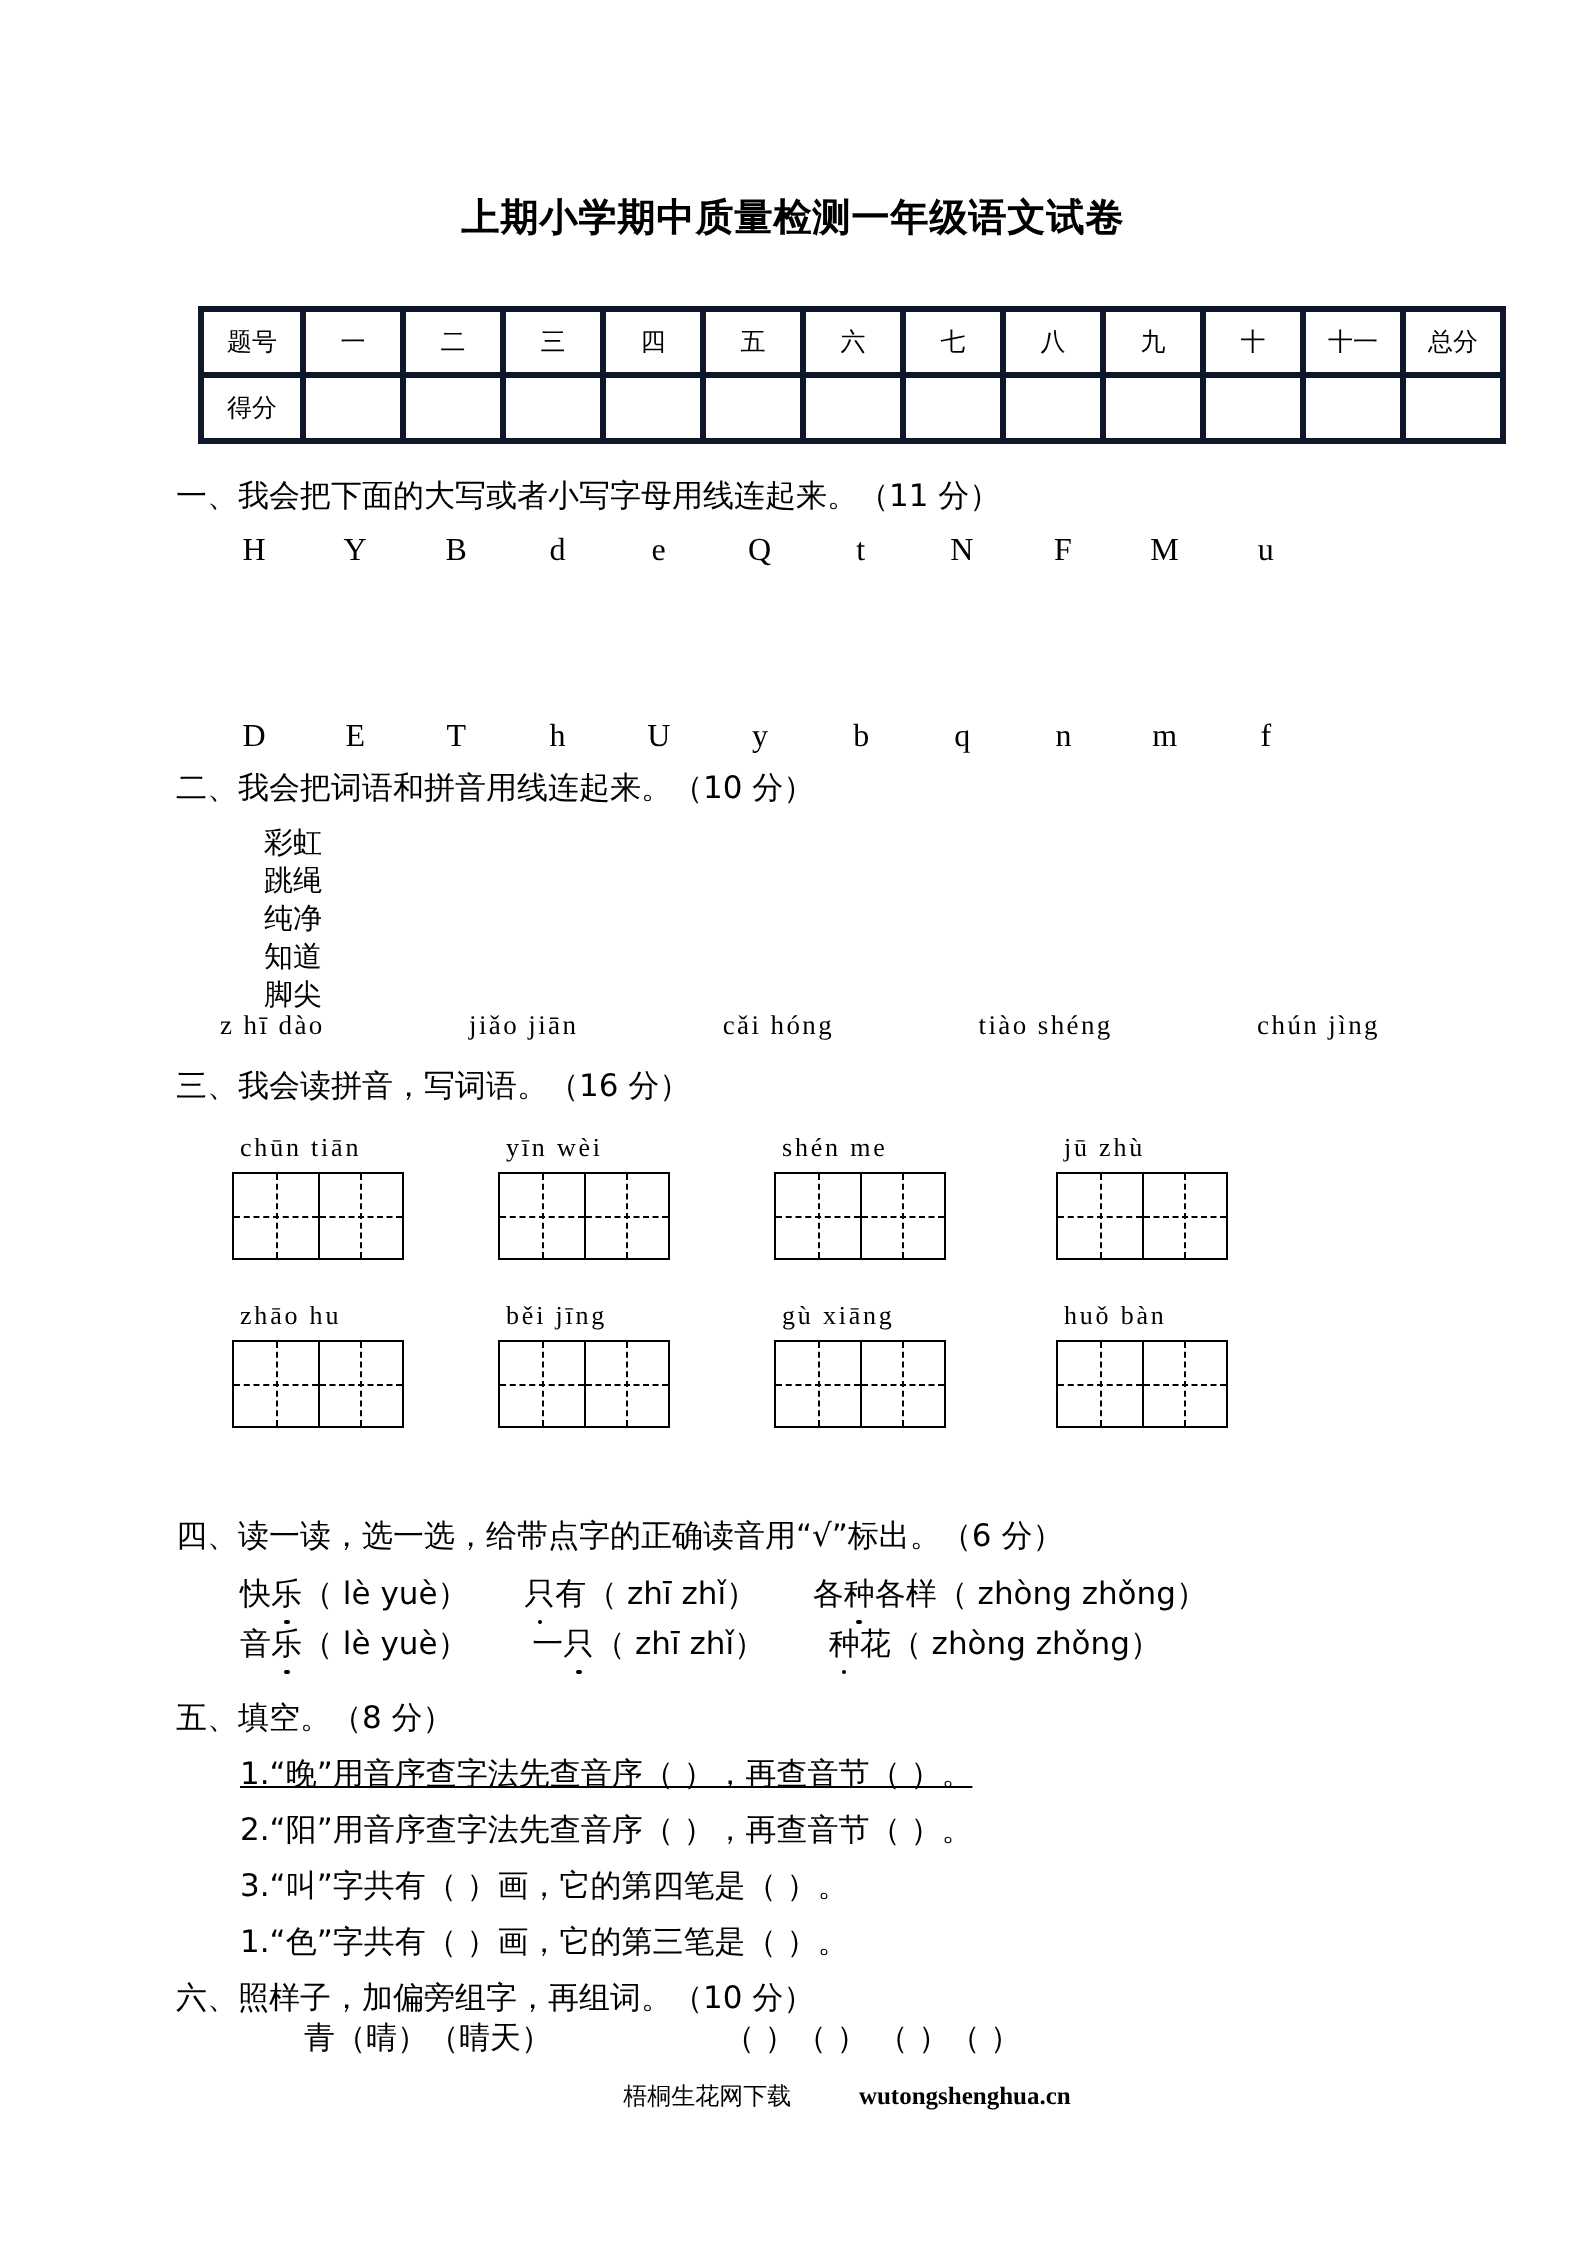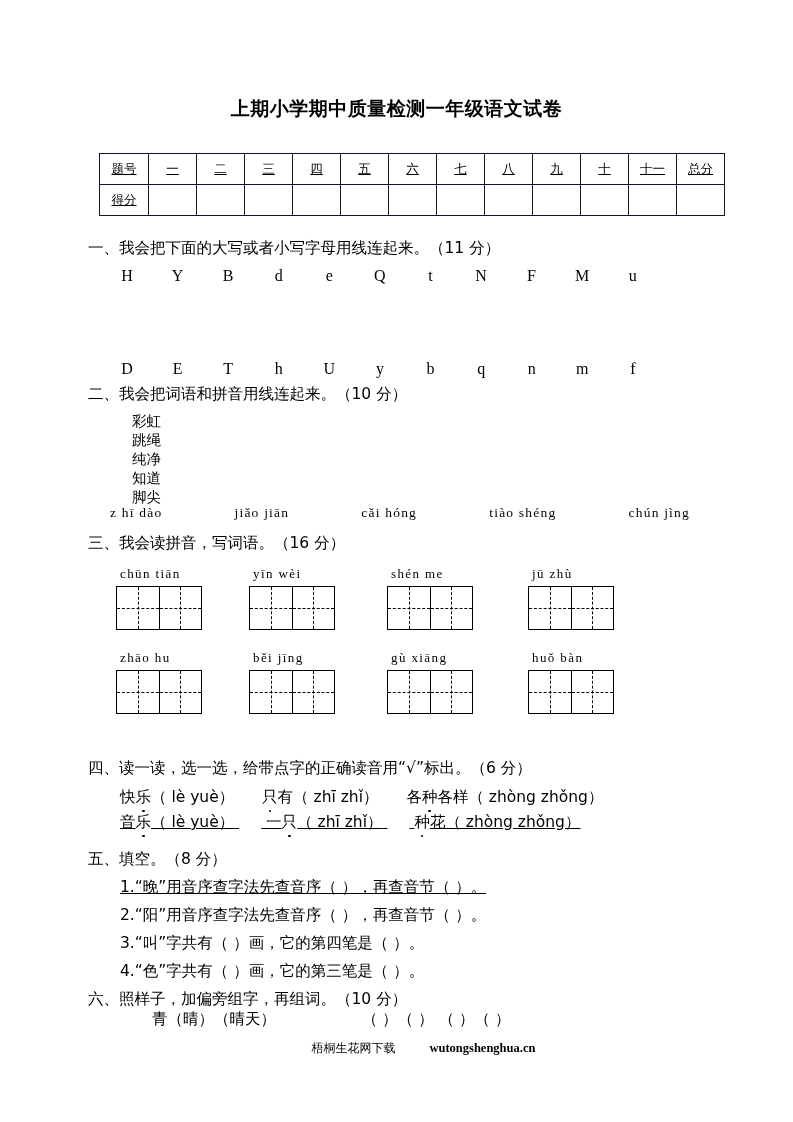--- a/index.html
+++ b/index.html
@@ -37,28 +37,27 @@
 
   
   .score-table {
     position: absolute;
     top: 153px;
     left: 99px;
     border-collapse: collapse;
     table-layout: fixed;
   }
   .score-table td {
-    border: 1px solid #0f172a;
+    border: 3px solid #0f172a;
     height: 30px;
     text-align: center;
     vertical-align: middle;
     font-family: "DejaVu Sans", "Liberation Sans", sans-serif;
     font-size: 12.5px;
     padding: 0;
-    text-decoration: underline;
   }
   .score-table td.label-col {
     width: 48px;
   }
   .score-table td.num-col {
     width: 47px;
   }
 
   
   .q-head {
@@ -357,33 +356,33 @@
   <div class="q-head" style="top:758px;">四、读一读，选一选，给带点字的正确读音用“√”标出。（6 分）</div>
 
   <div class="body-line" style="top:787px; left:120px;">
     <span><span>快</span><span class="dot-char">乐</span><span>（ lè   yuè）</span></span>
     <span style="display:inline-block;width:18px;"></span>
     <span><span></span><span class="dot-char">只</span><span>有（ zhī  zhǐ）</span></span>
     <span style="display:inline-block;width:18px;"></span>
     <span><span>各</span><span class="dot-char">种</span><span>各样（ zhòng  zhǒng）</span></span>
   </div>
 
-  <div class="body-line" style="top:812px; left:120px;text-decoration:underline;">
+  <div class="body-line" style="top:812px; left:120px;">
     <span><span>音</span><span class="dot-char">乐</span><span>（ lè   yuè）</span></span>
     <span style="display:inline-block;width:22px;"></span>
     <span><span>一</span><span class="dot-char">只</span><span>（ zhī  zhǐ）</span></span>
     <span style="display:inline-block;width:22px;"></span>
     <span><span></span><span class="dot-char">种</span><span>花（ zhòng  zhǒng）</span></span>
   </div>
 
   <div class="q-head" style="top:849px;">五、填空。（8 分）</div>
   <div class="list-item" style="top:877px;text-decoration:underline;">1.“晚”用音序查字法先查音序（       ），再查音节（       ）。</div>
   <div class="list-item" style="top:905px;">2.“阳”用音序查字法先查音序（       ），再查音节（       ）。</div>
   <div class="list-item" style="top:933px;text-align:center;">3.“叫”字共有（       ）画，它的第四笔是（       ）。</div>
-  <div class="list-item" style="top:961px;">4.“色”字共有（       ）画，它的第三笔是（       ）。</div>
+  <div class="list-item" style="top:961px;">1.“色”字共有（       ）画，它的第三笔是（       ）。</div>
 
   <div class="q-head" style="top:989px;">六、照样子，加偏旁组字，再组词。（10 分）</div>
   <div class="body-line" style="top:1009px; left:120px;margin-left:32px;">
     <span>青（晴）（晴天）</span>
     <span style="display:inline-block;width:76px;"></span>
     <span>（     ）（          ）          （     ）（          ）</span>
   </div>
 
   <div class="footer">
     <span>梧桐生花网下载</span>

